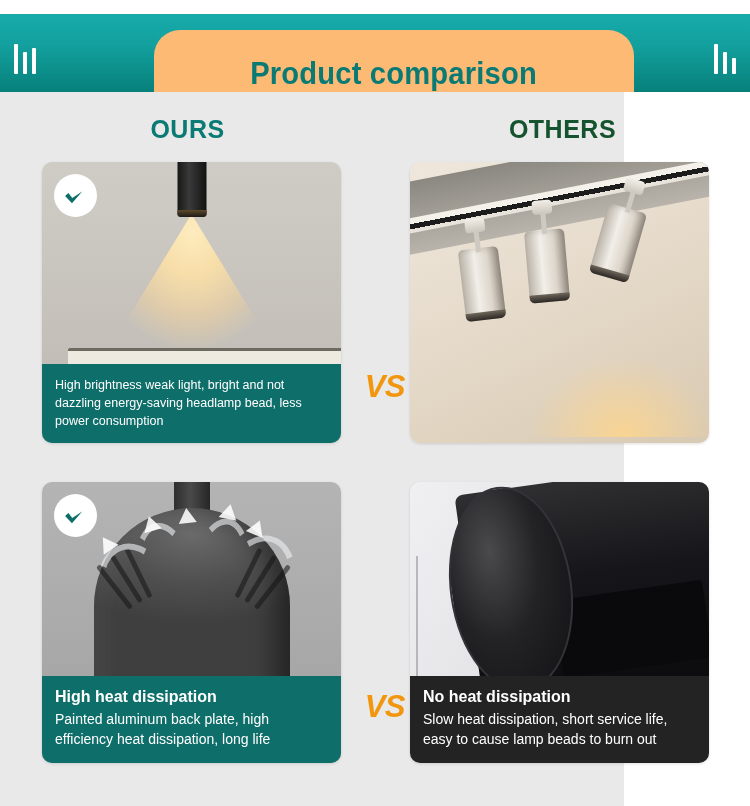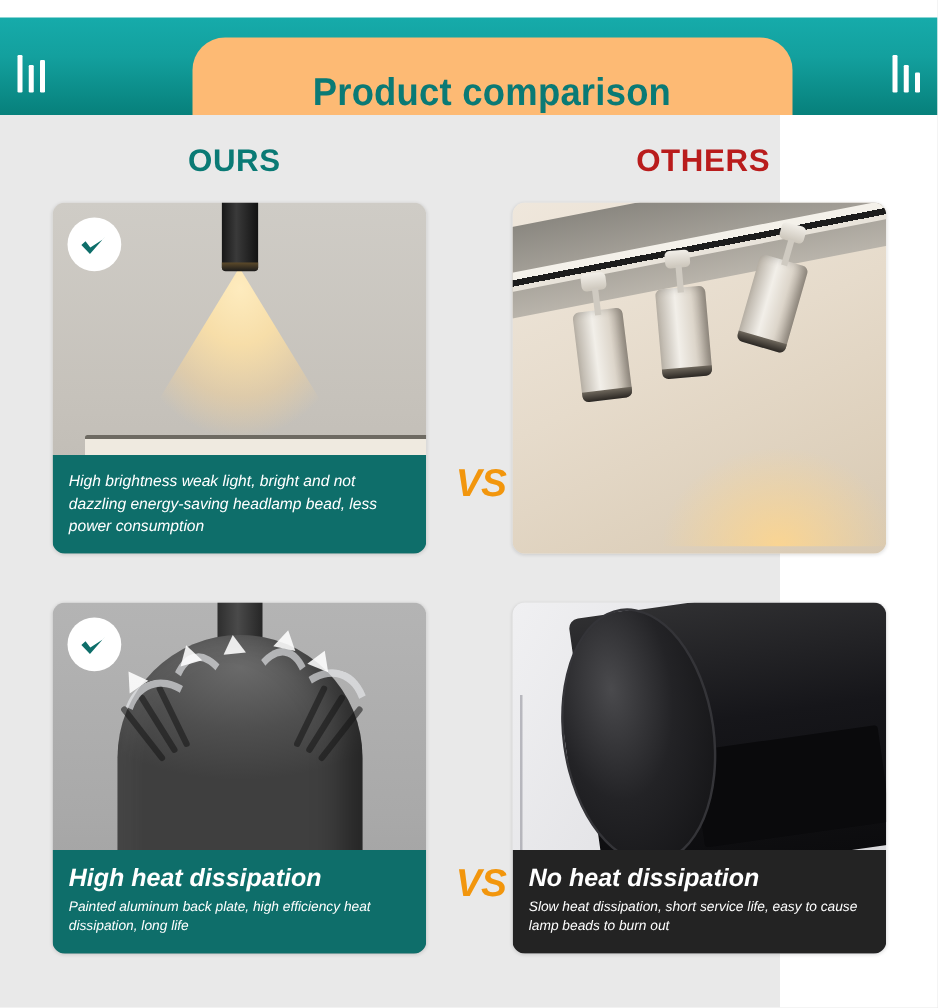--- a/index.html
+++ b/index.html
@@ -77,21 +77,21 @@
     display: flex;
   }
   .col-head {
     width: 375px;
     text-align: center;
     font-size: 25px;
     font-weight: bold;
     letter-spacing: .5px;
   }
   .col-head.ours   { color: #0A7A75; }
-  .col-head.others { color: #b91c1c; }
+  .col-head.others { color: #14532d; }
 
   
   .card {
     position: absolute;
     width: 299px;
     border-radius: 10px;
     overflow: hidden;
     box-shadow: 0 1px 3px rgba(0,0,0,.12);
   }
   .card.r1 { height: 281px; top: 70px; }
@@ -105,32 +105,31 @@
     height: 100%;
     overflow: hidden;
   }
 
   
   .caption {
     position: absolute;
     left: 0; right: 0; bottom: 0;
     padding: 11px 13px 13px 13px;
     color: #ffffff;
-    font-style: italic;
   }
   .caption.teal { background: #0E6E6A; }
   .caption.dark { background: #232323; }
   .caption .cap-title {
-    font-size: 20px;
+    font-size: 16px;
     font-weight: bold;
     line-height: 1.25;
     margin-bottom: 3px;
   }
   .caption .cap-text {
-    font-size: 11px;
+    font-size: 14px;
     line-height: 1.42;
   }
   .caption.only-text { padding-top: 12px; }
   .caption.only-text .cap-text { font-size: 12.5px; line-height: 1.45; }
 
   
   .check-badge {
     position: absolute;
     left: 12px; top: 12px;
     width: 43px; height: 43px;

